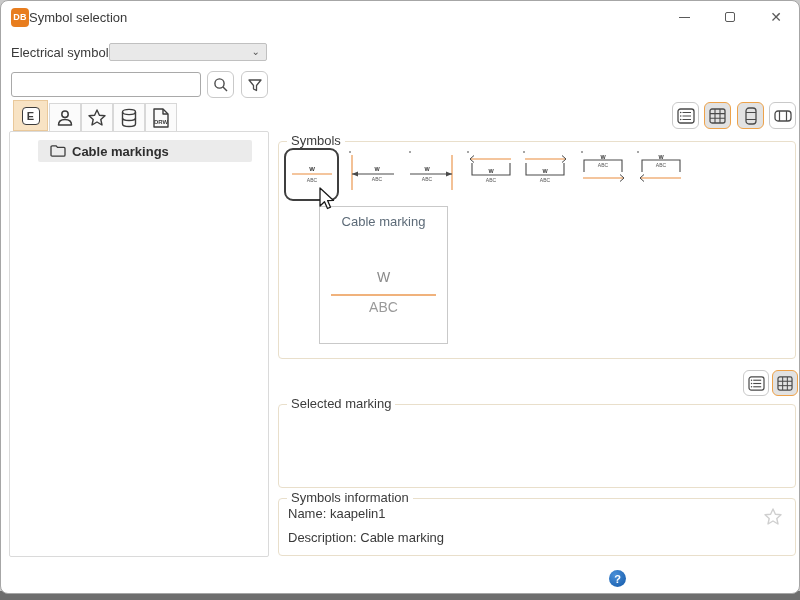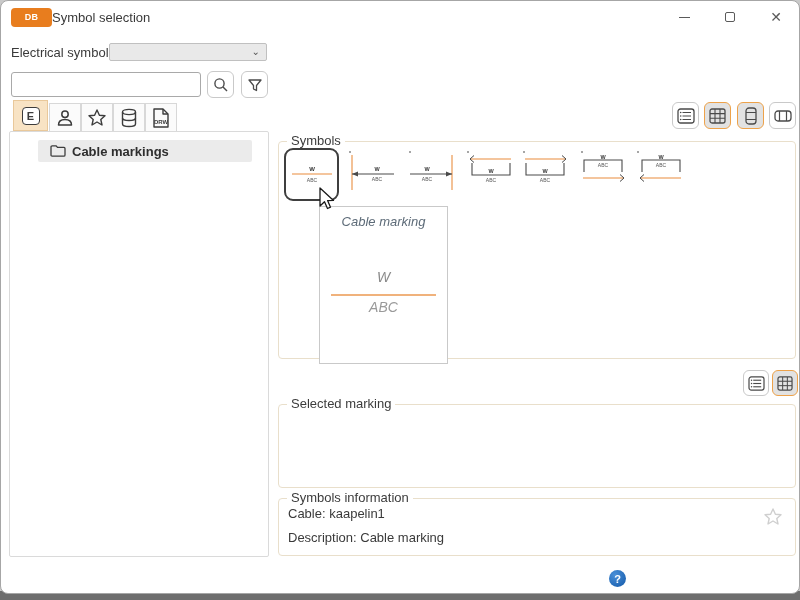--- a/index.html
+++ b/index.html
@@ -3,21 +3,21 @@
 <meta charset="utf-8">
 <style>
   * { margin:0; padding:0; box-sizing:border-box; }
   html,body { width:800px; height:600px; overflow:hidden; }
   body { background:#c9c9c9; font-family:"Liberation Sans", sans-serif; position:relative; }
   .bottom-band { position:absolute; left:0; top:591px; width:800px; height:9px; background:#6e6e6e; }
   .win { position:absolute; left:0; top:0; width:800px; height:594px; background:#fff;
          border:1px solid #a6a6a6; border-radius:8px; overflow:hidden; }
   
   .titlebar { position:absolute; left:0; top:0; width:100%; height:32px; display:flex; align-items:center; padding-left:10px; }
-  .badge { width:41px; height:19px; background:#e87d1e; border-radius:4px; color:#fff; font-size:9px; font-weight:bold;
+  .badge { width:18px; height:19px; background:#e87d1e; border-radius:4px; color:#fff; font-size:9px; font-weight:bold;
            display:flex; align-items:center; justify-content:center; letter-spacing:.2px; }
   .title { font-size:13px; color:#3a3a3a; }
   .wincontrols { position:absolute; right:0; top:0; height:32px; display:flex; }
   .wbtn { width:46px; height:32px; display:flex; align-items:center; justify-content:center; color:#5a5a5a; }
   .glyph-min { width:11px; height:0; border-top:1px solid #5a5a5a; display:block; }
   .glyph-max { width:10px; height:10px; border:1px solid #5a5a5a; border-radius:2px; display:block; }
   .glyph-close { font-size:14px; line-height:1; color:#5a5a5a; }
   
   .lbl { position:absolute; font-size:13px; color:#3a3a3a; }
   .combo { position:absolute; left:108px; top:42px; width:158px; height:18px; background:#e9e9e9;
@@ -44,22 +44,22 @@
               display:flex; align-items:center; gap:6px; padding-left:12px; }
   .treeitem span.t { font-size:13px; font-weight:bold; color:#2e2e2e; }
   
   .group { position:absolute; border:1px solid #e9dfcb; border-radius:4px; background:#fff; }
   .legend { position:absolute; top:-9px; left:8px; background:#fff; padding:0 4px; font-size:13px; color:#3c3c3c; }
   
   .symsel { position:absolute; left:5px; top:6px; width:55px; height:53px; border:2.5px solid #3f3f3f;
             border-radius:9px; background:#fff; display:flex; align-items:center; justify-content:center; }
   .symcell { position:absolute; top:8px; width:50px; height:44px; }
   
-  .tooltip { position:absolute; left:318px; top:205px; width:129px; height:158px; background:#fff;
-             border:1px solid #c9c9c9; z-index:6;font-style:italic; }
+  .tooltip { position:absolute; left:318px; top:205px; width:129px; height:138px; background:#fff;
+             border:1px solid #c9c9c9; z-index:6; }
   .tooltip .tt-title { position:absolute; top:7px; width:100%; text-align:center; font-size:13px; color:#5d6b78; }
   .tooltip .tt-w { position:absolute; top:62px; width:100%; text-align:center; font-size:14px; color:#8a8a8a; }
   .tooltip .tt-line { position:absolute; top:87px; left:11px; right:11px; height:2px; background:#f0b27c; }
   .tooltip .tt-abc { position:absolute; top:92px; width:100%; text-align:center; font-size:14px; color:#9a9a9a; }
   
   .infoline { position:absolute; left:9px; font-size:13px; color:#3a3a3a; }
   
   .helpbtn { position:absolute; left:608px; top:569px; width:17px; height:17px; border-radius:50%;
              background:radial-gradient(circle at 35% 30%, #4a90d9, #1258a8); color:#fff; font-size:11px; font-weight:bold;
              display:flex; align-items:center; justify-content:center; }
@@ -291,21 +291,21 @@
       <line x1="1" y1="10.3" x2="16" y2="10.3" stroke="#4a4a4a" stroke-width="1.1"></line>
     </svg>
   </div>
 
   <div class="group" style="left:277px; top:403px; width:518px; height:84px;">
     <span class="legend">Selected marking</span>
   </div>
 
   <div class="group" style="left:277px; top:497px; width:518px; height:58px;">
     <span class="legend">Symbols information</span>
-    <div class="infoline" style="top:7px;">Cable: kaapelin1</div>
+    <div class="infoline" style="top:7px;">Name: kaapelin1</div>
     <div class="infoline" style="top:31px;text-align:center;">Description: Cable marking</div>
     <svg width="20" height="20" viewBox="0 0 20 20" style="position:absolute; right:12px; top:8px;">
       <path d="M10 2 L12.4 7.2 L18 7.8 L13.8 11.5 L15 17 L10 14 L5 17 L6.2 11.5 L2 7.8 L7.6 7.2 Z" fill="none" stroke="#cfcfcf" stroke-width="1.4" stroke-linejoin="round"></path>
     </svg>
   </div>
 
   <div class="helpbtn">
       <span>?</span>
     </div>
   <div class="btn" style="left:630px;">OK</div>

